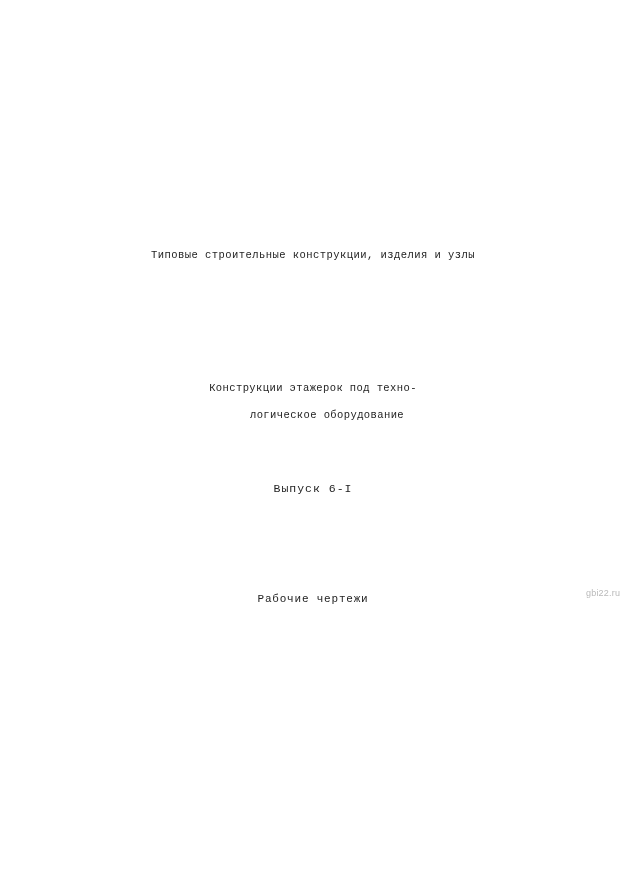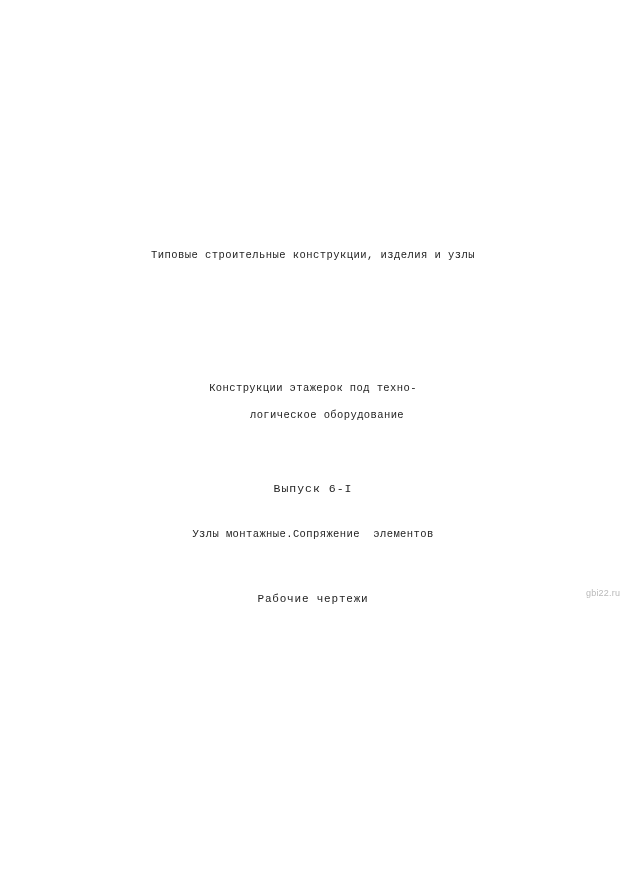--- a/index.html
+++ b/index.html
@@ -132,21 +132,20 @@
     <div class="grp-descr">
       <div class="line l1">Конструкции этажерок под техно-</div>
       <div class="line l2">логическое оборудование</div>
     </div>
 
     <div class="grp-issue">
       <div class="line l1">Выпуск 6-I</div>
     </div>
 
     <div class="grp-sub">
-      <div class="line l1">Узлы монтажные.Сопряжение  элементов</div>
     </div>
 
     <div class="grp-kind">
       <div class="line l1">Рабочие чертежи</div>
     </div>
 
   </div>
 
   <div class="watermark">gbi22.ru</div>
 </div>

